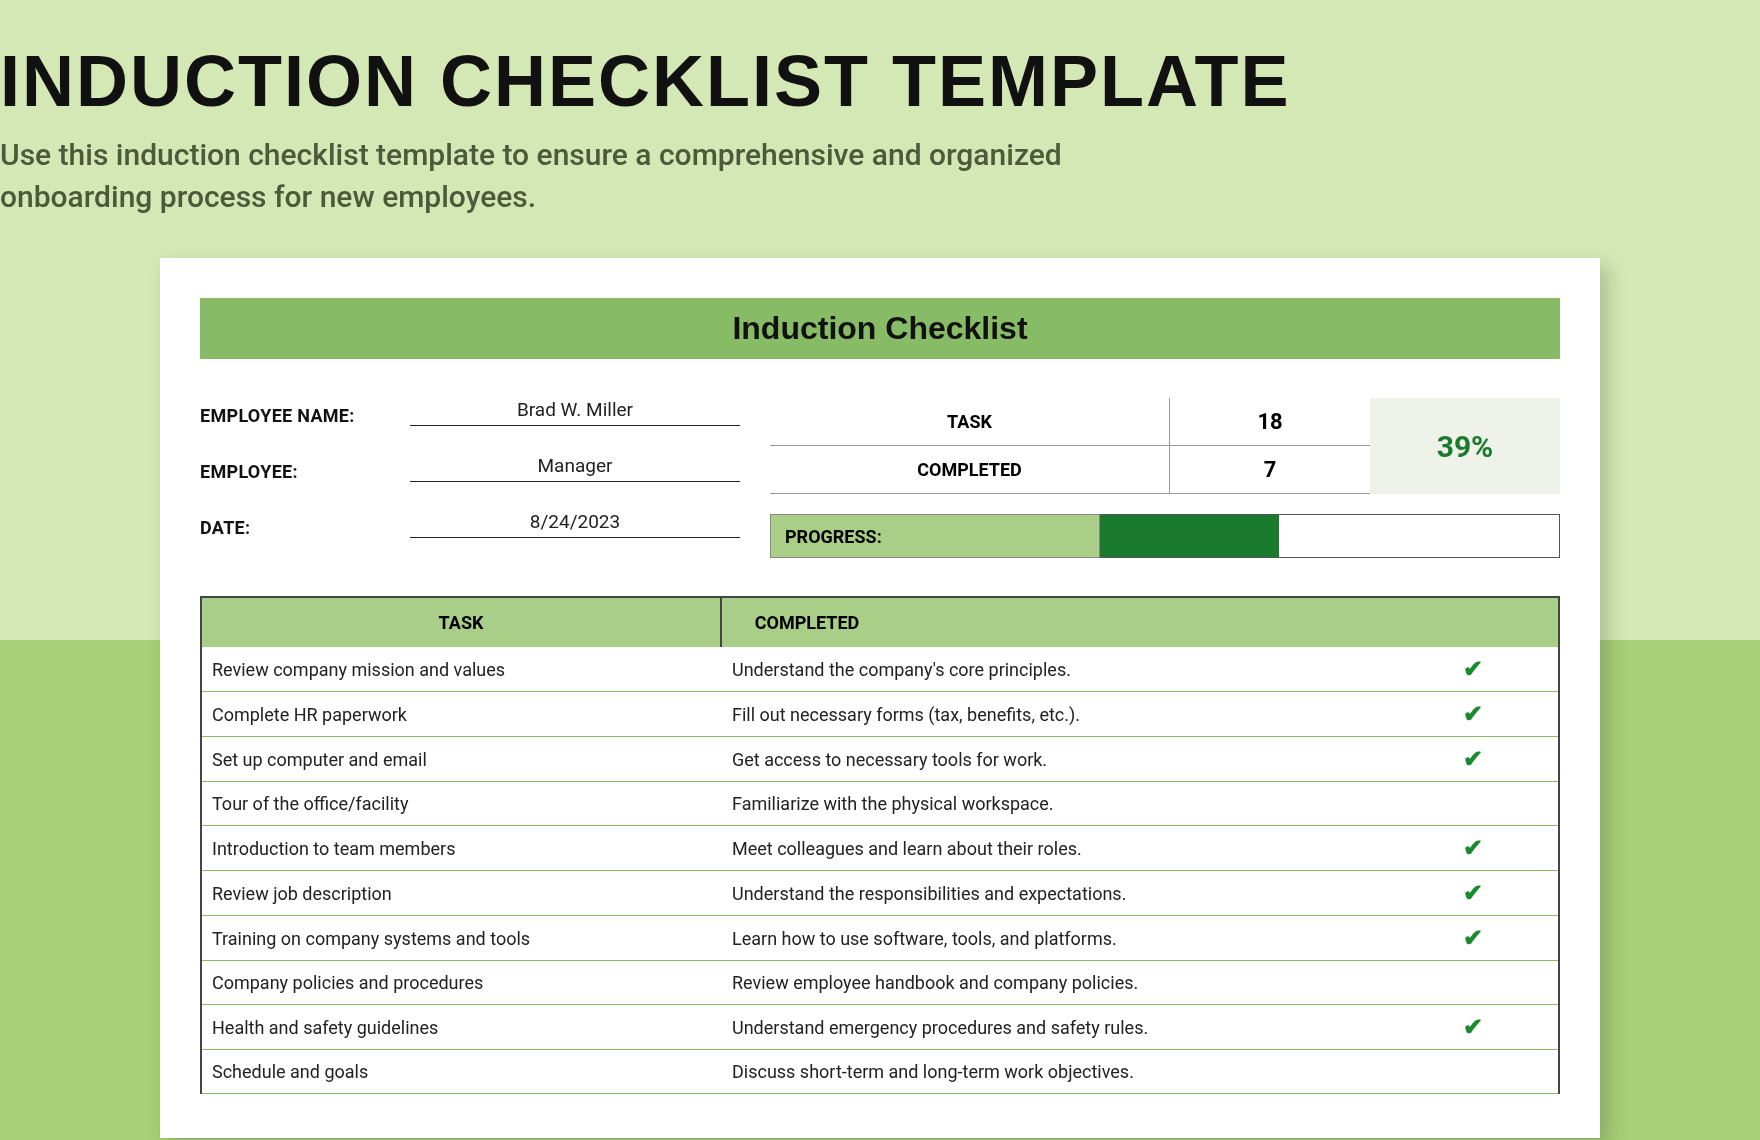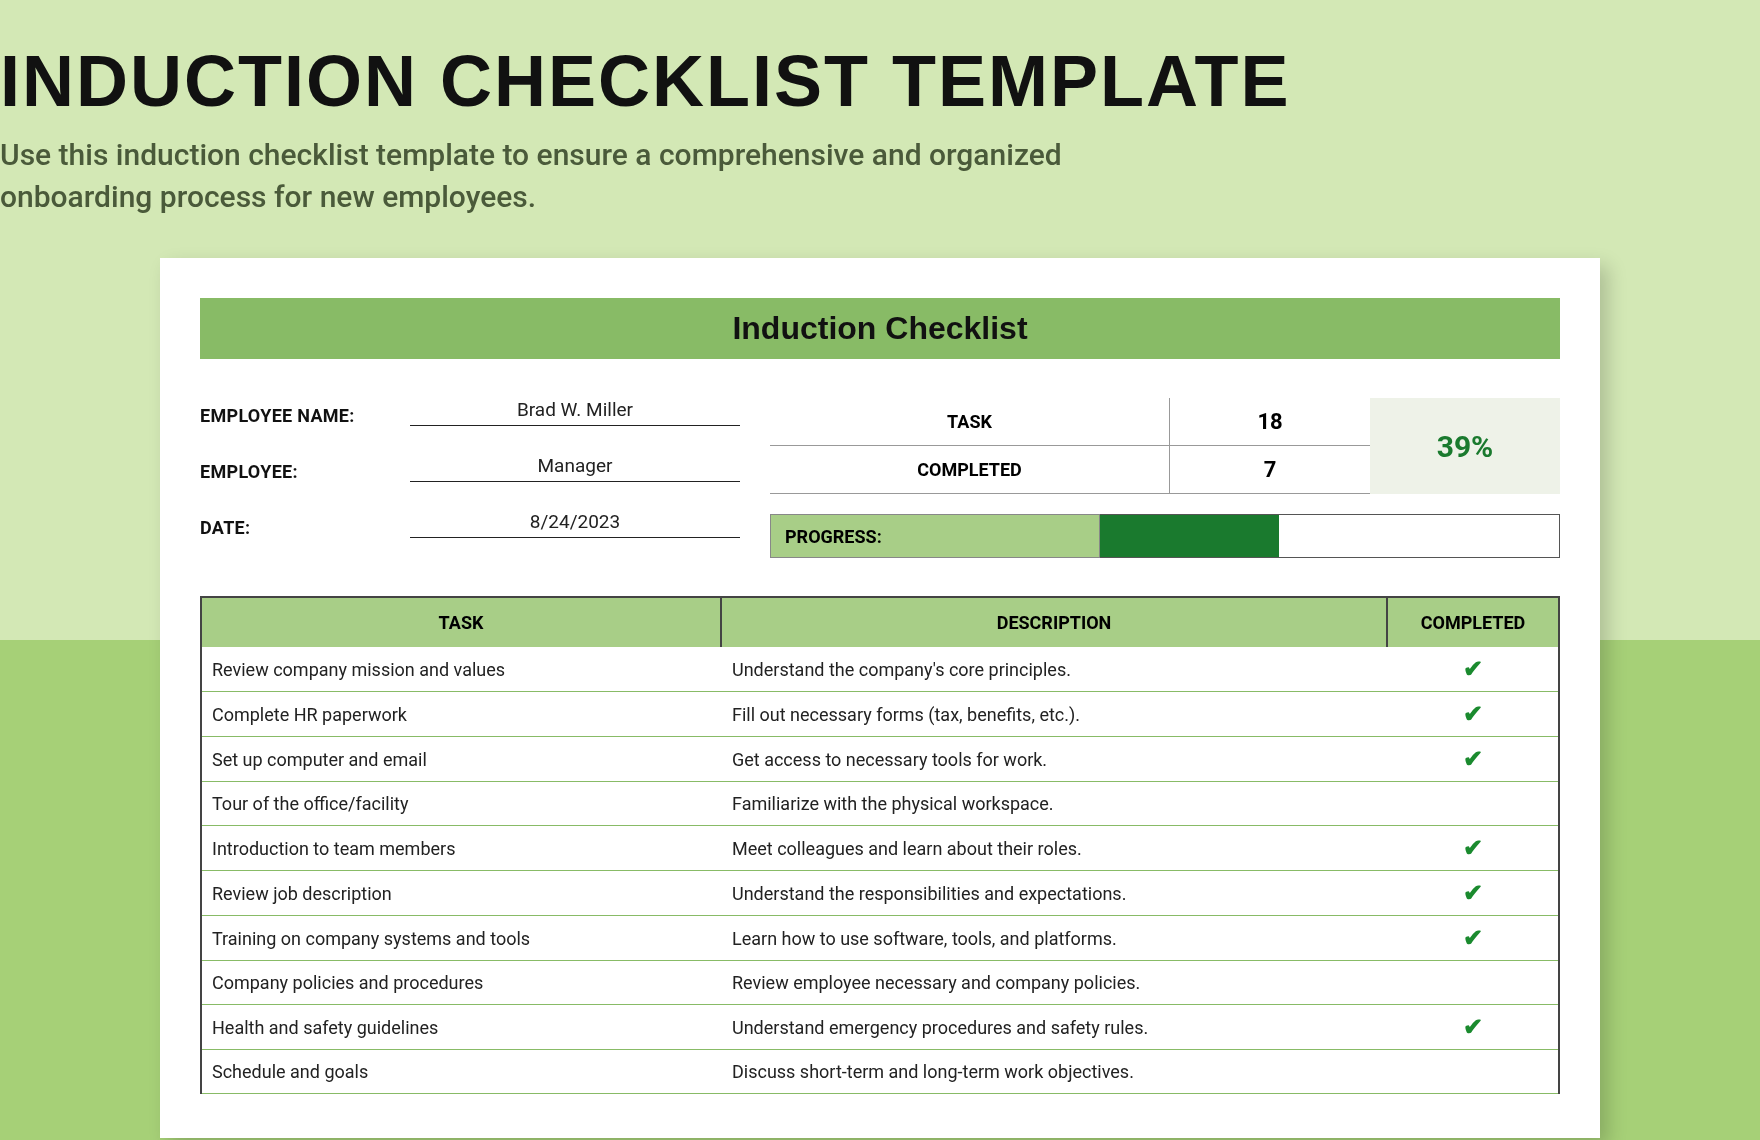--- a/index.html
+++ b/index.html
@@ -261,21 +261,20 @@
           <div class="progress-fill" id="progress-fill" style="width: 39%;"></div>
         </div>
       </div>
     </div>
 
   </div>
 
   <div class="task-table">
     <div class="thead">
       <div class="th col-task-h">TASK</div>
-      <div class="th col-desc-h">DESCRIPTION</div>
       <div class="th col-done-h">COMPLETED</div>
     </div>
     <div id="tbody">
         <div class="tr">
           <div class="td col-task">Review company mission and values</div>
           <div class="td col-desc">Understand the company's core principles.</div>
           <div class="td col-done">✔</div>
         </div>
         <div class="tr">
           <div class="td col-task">Complete HR paperwork</div>
@@ -302,21 +301,21 @@
           <div class="td col-desc">Understand the responsibilities and expectations.</div>
           <div class="td col-done">✔</div>
         </div>
         <div class="tr">
           <div class="td col-task">Training on company systems and tools</div>
           <div class="td col-desc">Learn how to use software, tools, and platforms.</div>
           <div class="td col-done">✔</div>
         </div>
         <div class="tr">
           <div class="td col-task">Company policies and procedures</div>
-          <div class="td col-desc">Review employee necessary and company policies.</div>
+          <div class="td col-desc">Review employee handbook and company policies.</div>
           <div class="td col-done"></div>
         </div>
         <div class="tr">
           <div class="td col-task">Health and safety guidelines</div>
           <div class="td col-desc">Understand emergency procedures and safety rules.</div>
           <div class="td col-done">✔</div>
         </div>
         <div class="tr">
           <div class="td col-task">Schedule and goals</div>
           <div class="td col-desc">Discuss short-term and long-term work objectives.</div>

